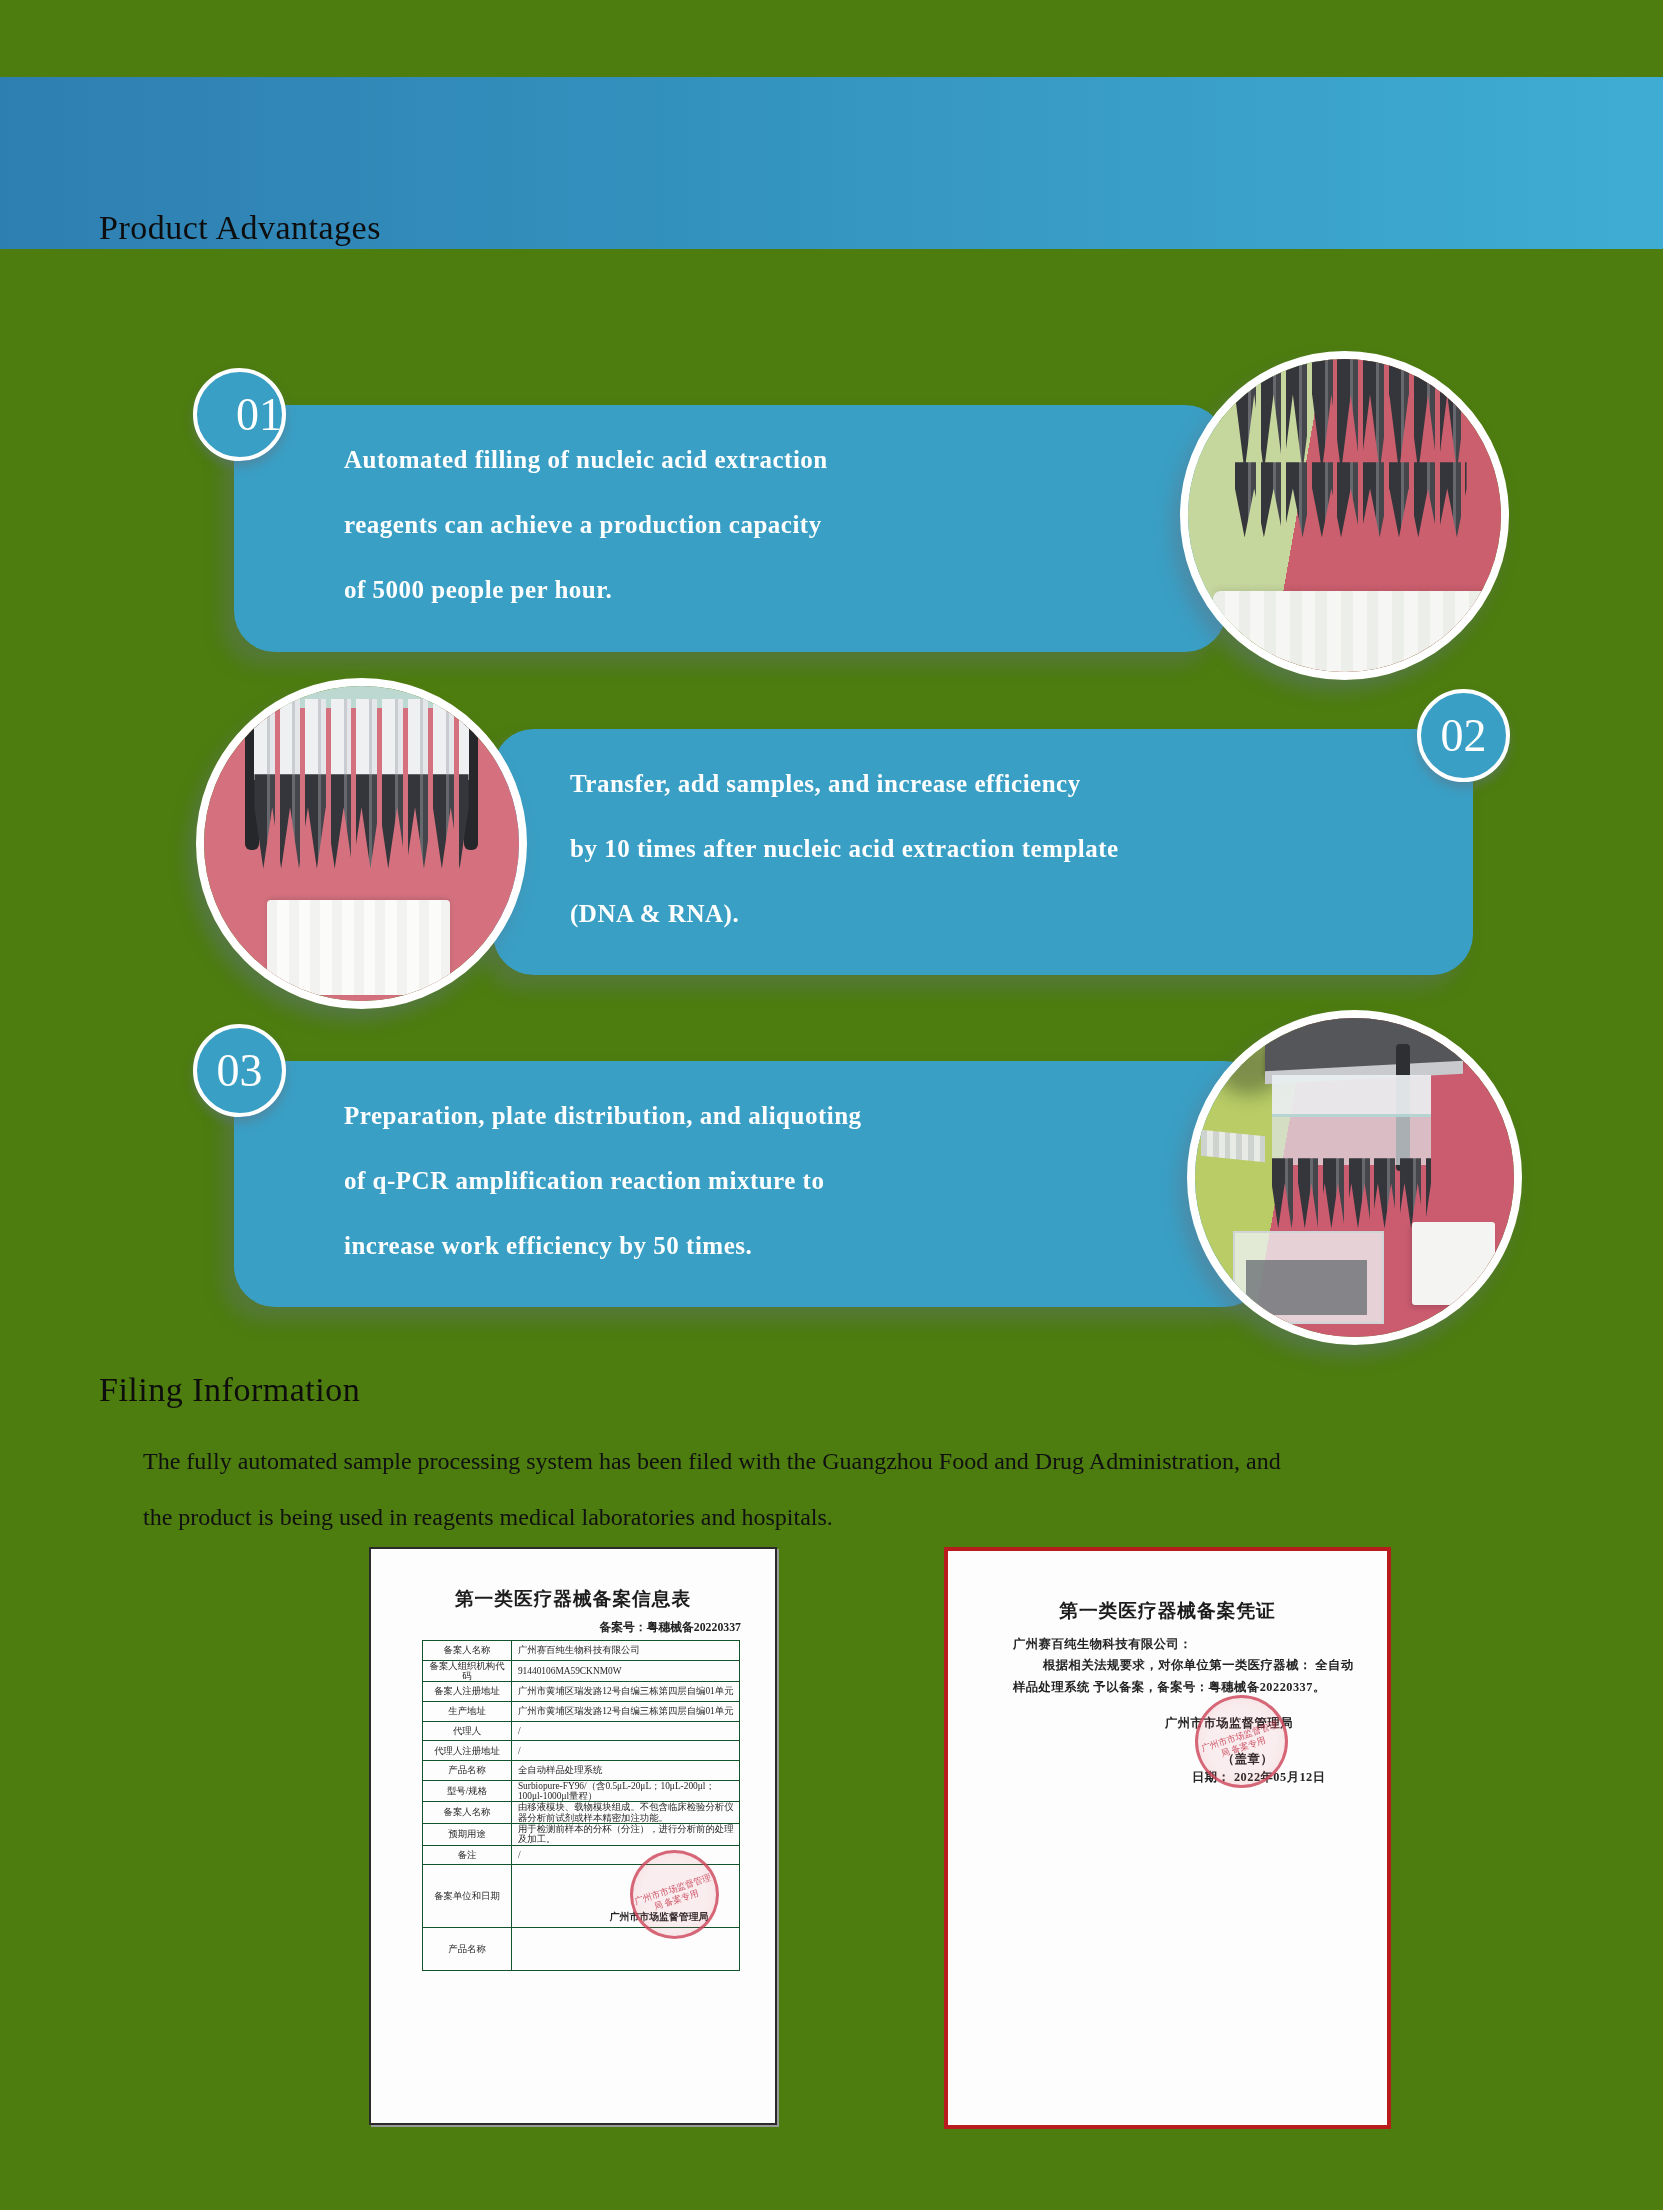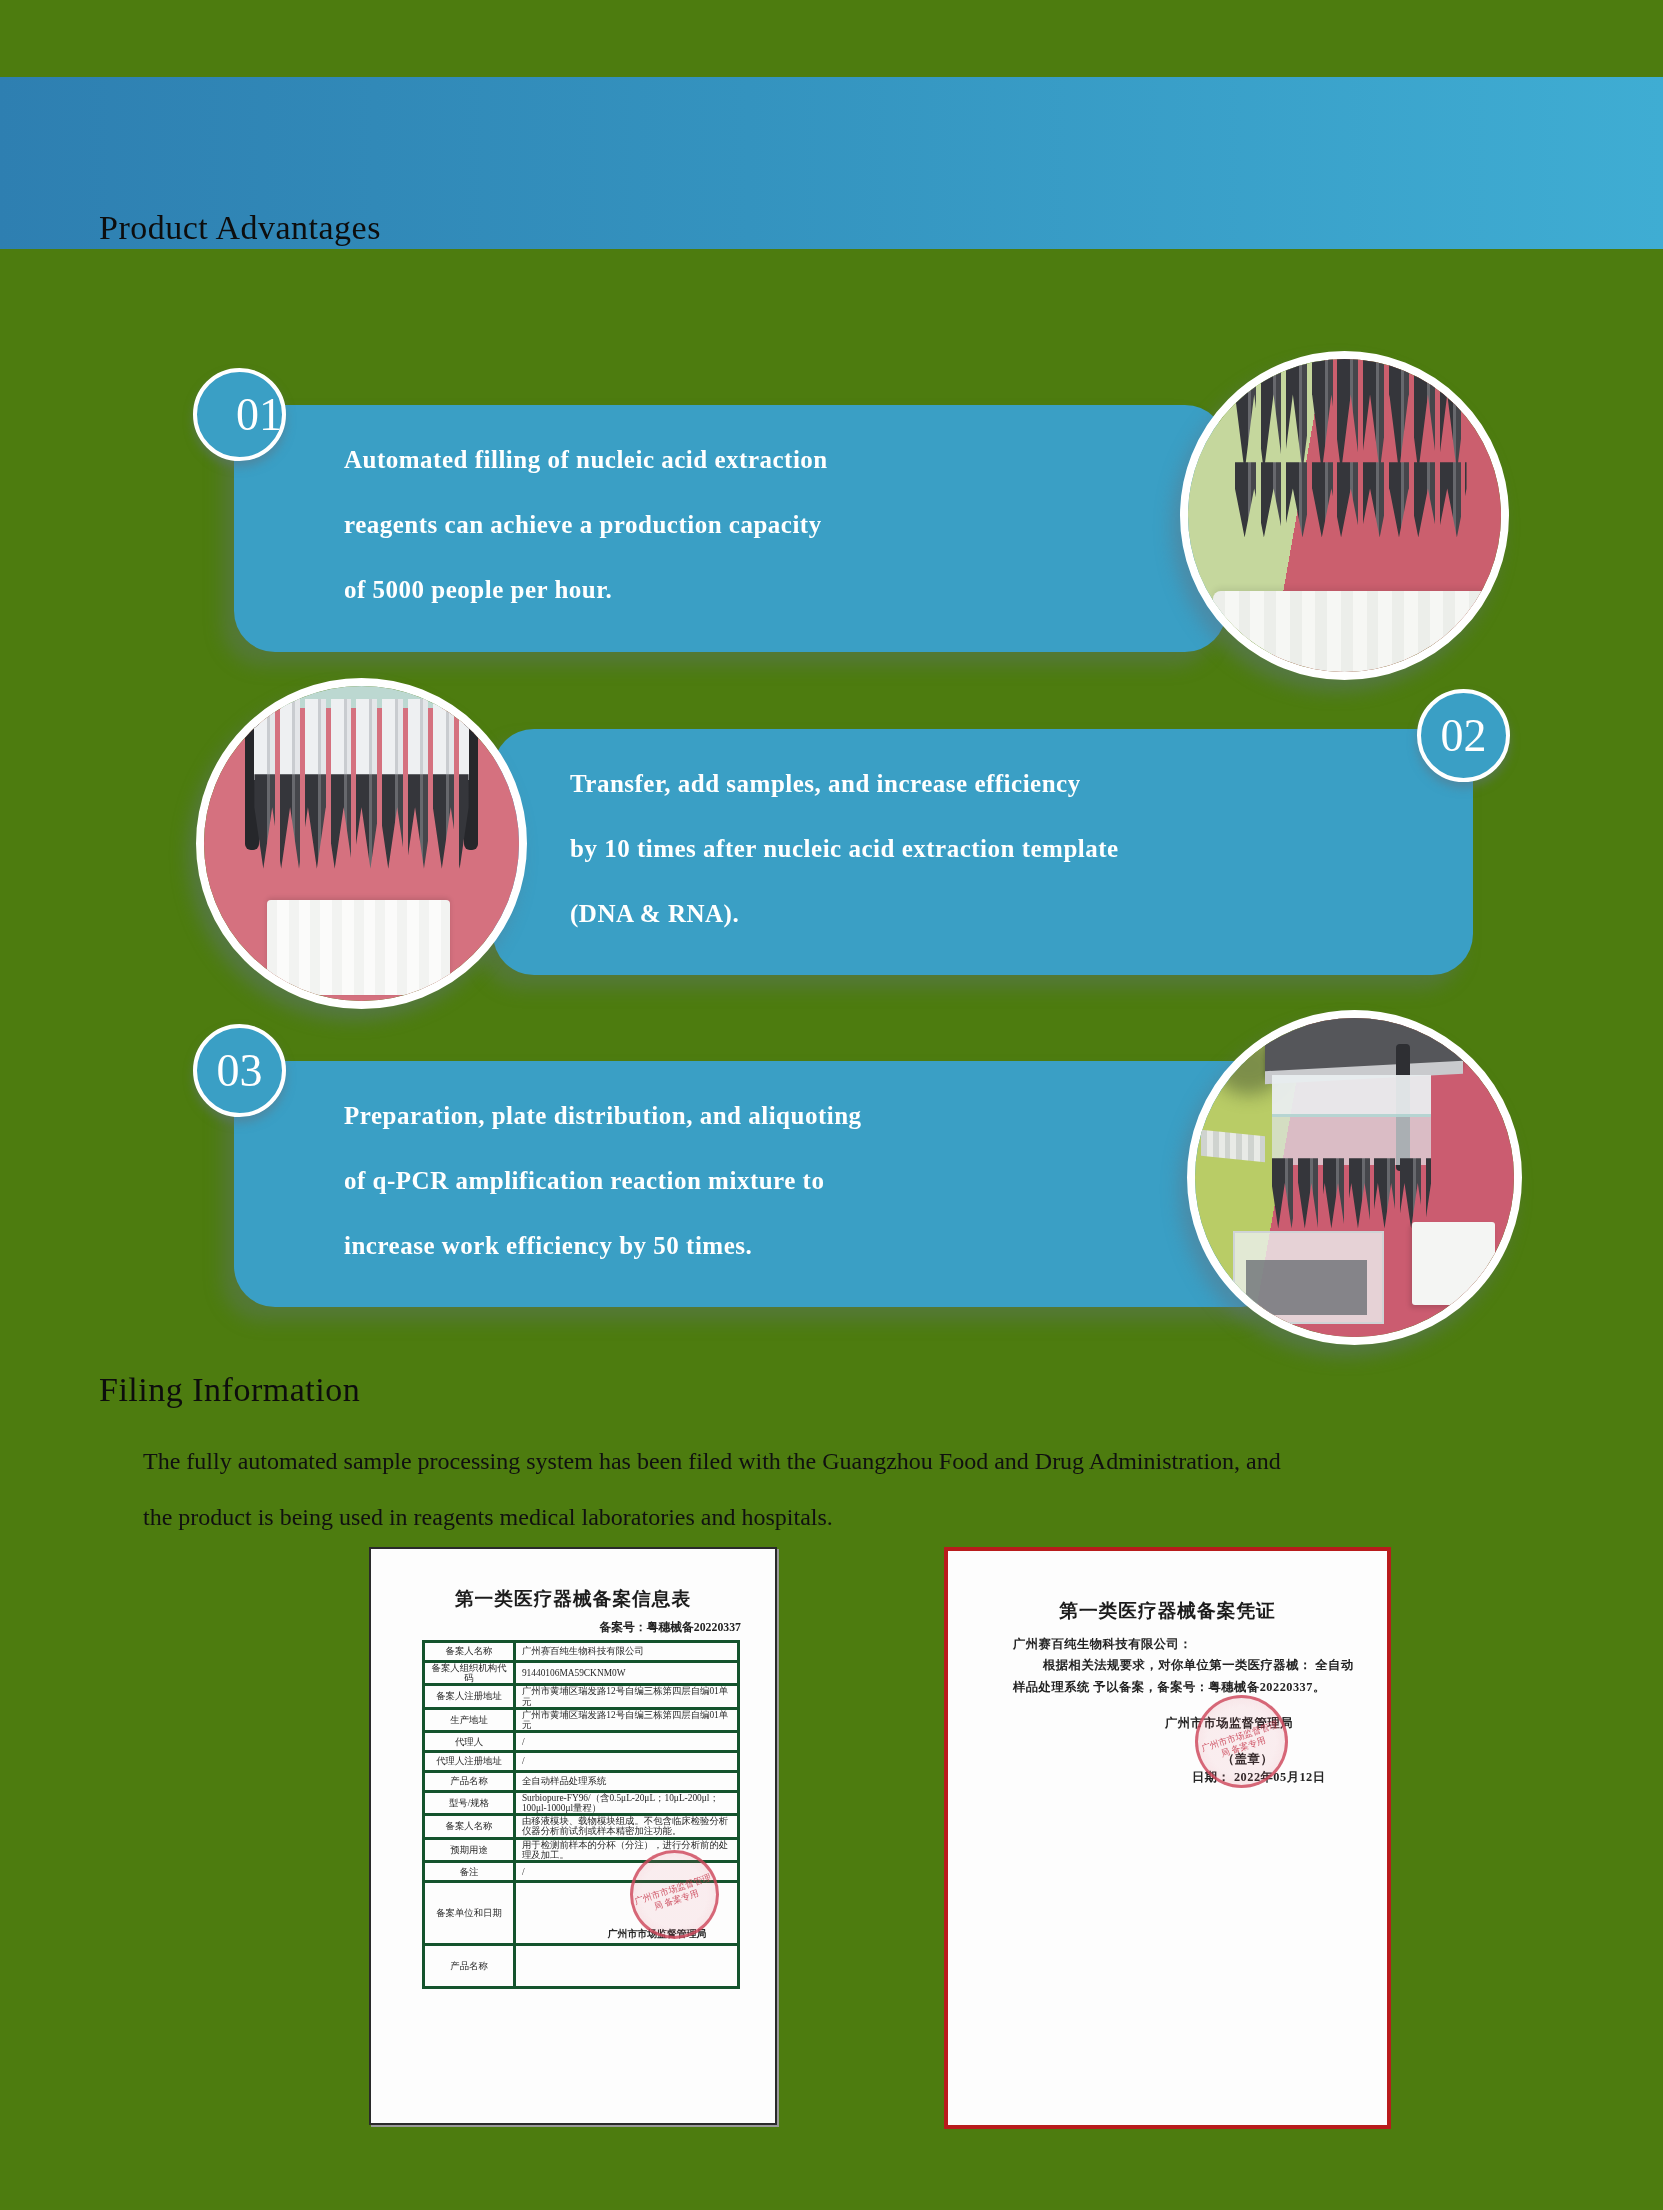--- a/index.html
+++ b/index.html
@@ -17,21 +17,21 @@
 
   
   .card{position:absolute;background:#3a9fc5;border-radius:41px;
         box-shadow:-11.8px 13.8px 17.7px rgba(96,116,130,.35);}
   .card .lines{position:absolute;color:#ffffff;font-size:25px;letter-spacing:0.5px;font-weight:bold;}
   .card .lines div{height:65px;line-height:65px;white-space:nowrap;}
   .card1{left:234px;top:405px;width:992px;height:247px;}
   .card1 .lines{left:110px;top:21.7px;}
   .card2{left:493px;top:729px;width:980px;height:246px;}
   .card2 .lines{left:77px;top:21.7px;}
-  .card3{left:234px;top:1061px;width:1031px;height:246px;padding-left:17px;}
+  .card3{left:234px;top:1061px;width:1031px;height:246px;}
   .card3 .lines{left:110px;top:21.7px;}
 
   .badge{position:absolute;width:85px;height:85px;border-radius:50%;
          background:#3a9fc5;border:4.9px solid #ffffff;
          box-shadow:0 5.9px 9.9px rgba(96,116,130,.5);
          color:#fff;font-size:46px;display:flex;align-items:center;justify-content:center;}
   .badge1{left:193px;top:368px;justify-content:flex-end;}
   .badge2{left:1417px;top:689px;}
   .badge3{left:193px;top:1024px;}
 
@@ -83,21 +83,21 @@
   
   .doc{position:absolute;background:#fdfdfd;border:2px solid #2a2a2a;}
   .docL{left:369px;top:1547px;width:404px;height:574px;box-shadow:2px 2px 0 #9a9a9a;}
   .docR{left:944px;top:1547px;width:439px;height:574px;border:4px solid #b91c1c;}
   .doc .title{position:absolute;left:0;right:0;text-align:center;font-weight:bold;font-size:18.7px;color:#1c1c1c;letter-spacing:1px;}
   .docL .title{top:37px;}
   .docR .title{top:47px;}
   .docL .filingno{position:absolute;right:34px;top:71px;font-size:11.8px;font-weight:bold;color:#222;}
 
   table.reg{position:absolute;left:51px;top:91px;width:318px;border-collapse:collapse;table-layout:fixed;}
-  table.reg td{border:3px solid #14532d;color:#262626;vertical-align:middle;padding:0 3px;overflow:hidden;}
+  table.reg td{border:1px solid #14532d;color:#262626;vertical-align:middle;padding:0 3px;overflow:hidden;}
   table.reg td.lab{width:82px;text-align:center;font-size:9.4px;line-height:10.3px;}
   table.reg td.val{font-size:9.4px;line-height:10.3px;text-align:left;padding-left:5.9px;}
   table.reg tr.r1{height:19.7px;}  table.reg tr.r2{height:20.7px;}
   table.reg tr.r12{height:63px;} table.reg tr.r13{height:43px;}
   .unitcell{position:relative;height:100%;}
   .unitline{position:absolute;right:27.6px;top:15.8px;font-size:9.9px;font-weight:bold;white-space:nowrap;}
 
   .stamp{position:absolute;border-radius:50%;border:3px solid rgba(205,70,90,.8);
          display:flex;align-items:center;justify-content:center;pointer-events:none;
          background:radial-gradient(circle at 50% 50%, rgba(221,98,115,.1) 55%, rgba(221,98,115,.22) 100%);}

